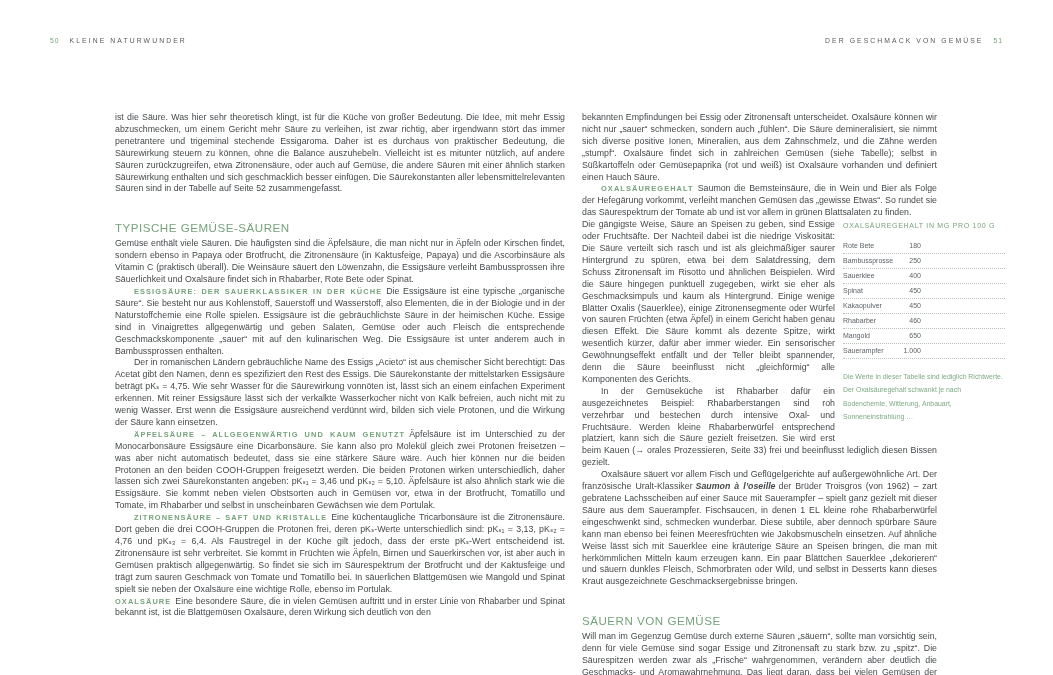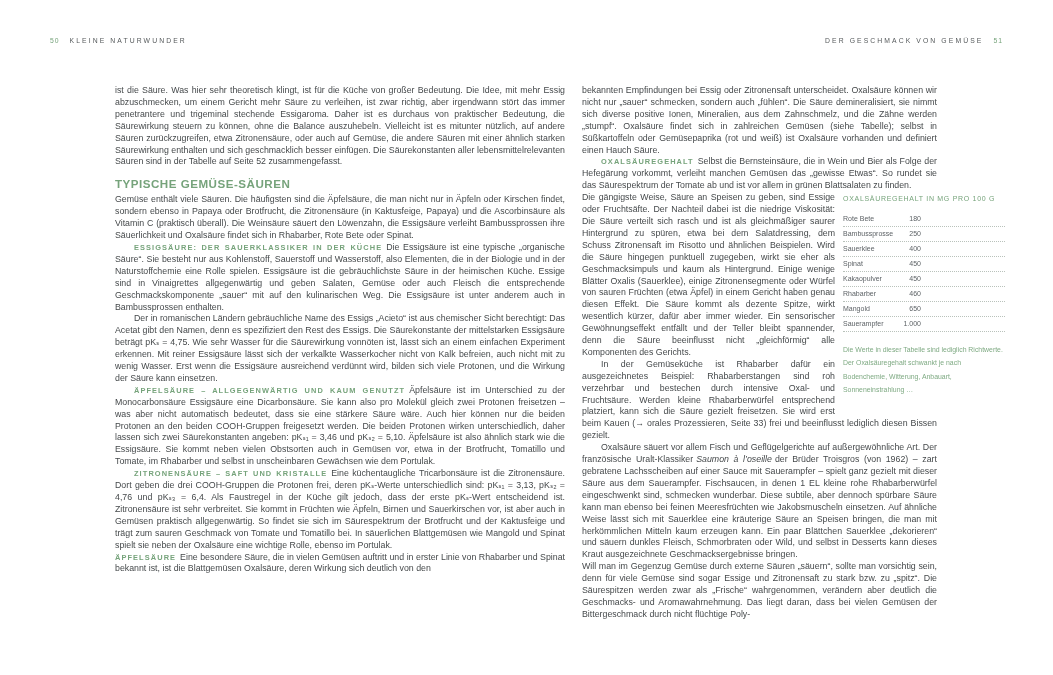--- a/index.html
+++ b/index.html
@@ -12,34 +12,34 @@
   
   .runhead{position:absolute;top:37px;font-size:6.8px;letter-spacing:2.1px;
     color:#54585a;white-space:nowrap;}
   .runhead .folio{color:#76a37b;letter-spacing:1px;}
   .rh-left{left:50px;}
   .rh-left .folio{margin-right:10px;}
   .rh-right{right:50px;text-align:right;}
   .rh-right .folio{margin-left:10px;}
 
   
-  .page{position:absolute;top:85px;color:#45494b;}
+  .page{position:absolute;top:112px;color:#45494b;}
   .page-left{left:115px;width:450px;}
   .page-right{left:582px;width:423px;}
 
   p.bp{margin:0;font-size:8.8px;line-height:11.9px;text-align:justify;
     color:#45494b;hyphens:auto;}
   .page-right p.bp, .page-right .h-sec{margin-right:68px;}
   .indent{text-indent:19px;}
 
-  .h-sec{font-size:11.6px;font-weight:700;letter-spacing:0.5px;color:#76a37b;
-    margin:9px 0 4px 0;}
+  .h-sec{font-size:11.6px;font-weight:400;letter-spacing:0.5px;color:#76a37b;
+    margin:26px 0 4px 0;}
   .runin{color:#76a37b;font-weight:700;font-size:7.4px;letter-spacing:1.1px;
     margin-right:4px;}
-  .frname{font-style:italic;margin:16px 3px;}
+  .frname{font-style:italic;margin:16px 3px;font-weight:bold;}
 
   
   .sidebar{float:right;width:162px;margin:3px 0 6px 8px;}
   .sb-title{color:#76a37b;font-size:7px;letter-spacing:0.7px;margin:0 0 10px 0;
     font-weight:400;}
   .t-row{display:flex;align-items:baseline;border-bottom:1px dotted #b9c2bb;
     padding:3px 0 4px 0;font-size:7px;color:#5d6266;}
   .t-label{width:54px;flex:0 0 auto;}
   .t-value{width:24px;flex:0 0 auto;text-align:right;}
   .t-fill{flex:1 1 auto;}
@@ -56,26 +56,26 @@
 </div>
 
 <div class="page page-left">
   <p class="bp">ist die Säure. Was hier sehr theoretisch klingt, ist für die Küche von großer Bedeutung. Die Idee, mit mehr Essig abzuschmecken, um einem Gericht mehr Säure zu verleihen, ist zwar richtig, aber irgendwann stört das immer penetrantere und trigeminal stechende Essigaroma. Daher ist es durchaus von praktischer Bedeutung, die Säurewirkung steuern zu können, ohne die Balance auszuhebeln. Vielleicht ist es mitunter nützlich, auf andere Säuren zurückzugreifen, etwa Zitronensäure, oder auch auf Gemüse, die andere Säuren mit einer ähnlich starken Säurewirkung enthalten und sich geschmacklich besser einfügen. Die Säurekonstanten aller lebensmittelrelevanten Säuren sind in der Tabelle auf Seite 52 zusammengefasst.</p>
   <h2 class="h-sec">TYPISCHE GEMÜSE-SÄUREN</h2>
   <p class="bp">Gemüse enthält viele Säuren. Die häufigsten sind die Äpfelsäure, die man nicht nur in Äpfeln oder Kirschen findet, sondern ebenso in Papaya oder Brotfrucht, die Zitronensäure (in Kaktusfeige, Papaya) und die Ascorbinsäure als Vitamin C (praktisch überall). Die Weinsäure säuert den Löwenzahn, die Essigsäure verleiht Bambussprossen ihre Säuerlichkeit und Oxalsäure findet sich in Rhabarber, Rote Bete oder Spinat.</p>
   <p class="bp indent"><span class="runin">ESSIGSÄURE: DER SAUERKLASSIKER IN DER KÜCHE</span><span>Die Essigsäure ist eine typische „organische Säure“. Sie besteht nur aus Kohlenstoff, Sauerstoff und Wasserstoff, also Elementen, die in der Biologie und in der Naturstoffchemie eine Rolle spielen. Essigsäure ist die gebräuchlichste Säure in der heimischen Küche. Essige sind in Vinaigrettes allgegenwärtig und geben Salaten, Gemüse oder auch Fleisch die entsprechende Geschmackskomponente „sauer“ mit auf den kulinarischen Weg. Die Essigsäure ist unter anderem auch in Bambussprossen enthalten.</span></p>
   <p class="bp indent">Der in romanischen Ländern gebräuchliche Name des Essigs „Acieto“ ist aus chemischer Sicht berechtigt: Das Acetat gibt den Namen, denn es spezifiziert den Rest des Essigs. Die Säurekonstante der mittelstarken Essigsäure beträgt pKₛ = 4,75. Wie sehr Wasser für die Säurewirkung vonnöten ist, lässt sich an einem einfachen Experiment erkennen. Mit reiner Essigsäure lässt sich der verkalkte Wasserkocher nicht von Kalk befreien, auch nicht mit zu wenig Wasser. Erst wenn die Essigsäure ausreichend verdünnt wird, bilden sich viele Protonen, und die Wirkung der Säure kann einsetzen.</p>
   <p class="bp indent"><span class="runin">ÄPFELSÄURE – ALLGEGENWÄRTIG UND KAUM GENUTZT</span><span>Äpfelsäure ist im Unterschied zu der Monocarbonsäure Essigsäure eine Dicarbonsäure. Sie kann also pro Molekül gleich zwei Protonen freisetzen – was aber nicht automatisch bedeutet, dass sie eine stärkere Säure wäre. Auch hier können nur die beiden Protonen an den beiden COOH-Gruppen freigesetzt werden. Die beiden Protonen wirken unterschiedlich, daher lassen sich zwei Säurekonstanten angeben: pKₛ₁ = 3,46 und pKₛ₂ = 5,10. Äpfelsäure ist also ähnlich stark wie die Essigsäure. Sie kommt neben vielen Obstsorten auch in Gemüsen vor, etwa in der Brotfrucht, Tomatillo und Tomate, im Rhabarber und selbst in unscheinbaren Gewächsen wie dem Portulak.</span></p>
   <p class="bp indent"><span class="runin">ZITRONENSÄURE – SAFT UND KRISTALLE</span><span>Eine küchentaugliche Tricarbonsäure ist die Zitronensäure. Dort geben die drei COOH-Gruppen die Protonen frei, deren pKₛ-Werte unterschiedlich sind: pKₛ₁ = 3,13, pKₛ₂ = 4,76 und pKₛ₃ = 6,4. Als Faustregel in der Küche gilt jedoch, dass der erste pKₛ-Wert entscheidend ist. Zitronensäure ist sehr verbreitet. Sie kommt in Früchten wie Äpfeln, Birnen und Sauerkirschen vor, ist aber auch in Gemüsen praktisch allgegenwärtig. So findet sie sich im Säurespektrum der Brotfrucht und der Kaktusfeige und trägt zum sauren Geschmack von Tomate und Tomatillo bei. In säuerlichen Blattgemüsen wie Mangold und Spinat spielt sie neben der Oxalsäure eine wichtige Rolle, ebenso im Portulak.</span></p>
-  <p class="bp"><span class="runin">ÄPFELSÄURE</span><span>Eine besondere Säure, die in vielen Gemüsen auftritt und in erster Linie von Rhabarber und Spinat bekannt ist, ist die Blattgemüsen Oxalsäure, deren Wirkung sich deutlich von den</span></p>
+  <p class="bp"><span class="runin">OXALSÄURE</span><span>Eine besondere Säure, die in vielen Gemüsen auftritt und in erster Linie von Rhabarber und Spinat bekannt ist, ist die Blattgemüsen Oxalsäure, deren Wirkung sich deutlich von den</span></p>
 </div>
 
 <div class="page page-right">
   <p class="bp">bekannten Empfindungen bei Essig oder Zitronensaft unterscheidet. Oxalsäure können wir nicht nur „sauer“ schmecken, sondern auch „fühlen“. Die Säure demineralisiert, sie nimmt sich diverse positive Ionen, Mineralien, aus dem Zahnschmelz, und die Zähne werden „stumpf“. Oxalsäure findet sich in zahlreichen Gemüsen (siehe Tabelle); selbst in Süßkartoffeln oder Gemüsepaprika (rot und weiß) ist Oxalsäure vorhanden und definiert einen Hauch Säure.</p>
-  <p class="bp indent"><span class="runin">OXALSÄUREGEHALT</span><span>Selbst die Bernsteinsäure, die in Wein und Bier als Folge der Hefegärung vorkommt, verleiht manchen Gemüsen das „gewisse Etwas“. So rundet sie das Säurespektrum der Tomate ab und ist vor allem in grünen Blattsalaten zu finden.</span></p>
+  <p class="bp indent"><span class="runin">OXALSÄUREGEHALT</span><span>Saumon die Bernsteinsäure, die in Wein und Bier als Folge der Hefegärung vorkommt, verleiht manchen Gemüsen das „gewisse Etwas“. So rundet sie das Säurespektrum der Tomate ab und ist vor allem in grünen Blattsalaten zu finden.</span></p>
 
 
   <aside class="sidebar">
     <h3 class="sb-title">OXALSÄUREGEHALT IN MG PRO 100 G</h3>
     <div class="t-row">
         <span class="t-label">Rote Bete</span>
         <span class="t-value">180</span>
         <span class="t-fill"></span>
       </div>
     <div class="t-row">
@@ -113,14 +113,15 @@
         <span class="t-value">1.000</span>
         <span class="t-fill"></span>
       </div>
     <p class="sb-caption">Die Werte in dieser Tabelle sind lediglich Richtwerte. Der Oxalsäuregehalt schwankt je nach Bodenchemie, Witterung, Anbauart, Sonneneinstrahlung …</p>
   </aside>
 
   <p class="bp">Die gängigste Weise, Säure an Speisen zu geben, sind Essige oder Fruchtsäfte. Der Nachteil dabei ist die niedrige Viskosität: Die Säure verteilt sich rasch und ist als gleichmäßiger saurer Hintergrund zu spüren, etwa bei dem Salatdressing, dem Schuss Zitronensaft im Risotto und ähnlichen Beispielen. Wird die Säure hingegen punktuell zugegeben, wirkt sie eher als Geschmacksimpuls und kaum als Hintergrund. Einige wenige Blätter Oxalis (Sauerklee), einige Zitronensegmente oder Würfel von sauren Früchten (etwa Äpfel) in einem Gericht haben genau diesen Effekt. Die Säure kommt als dezente Spitze, wirkt wesentlich kürzer, dafür aber immer wieder. Ein sensorischer Gewöhnungseffekt entfällt und der Teller bleibt spannender, denn die Säure beeinflusst nicht „gleichförmig“ alle Komponenten des Gerichts.</p>
   <p class="bp indent">In der Gemüseküche ist Rhabarber dafür ein ausgezeichnetes Beispiel: Rhabarberstangen sind roh verzehrbar und bestechen durch intensive Oxal- und Fruchtsäure. Werden kleine Rhabarberwürfel entsprechend platziert, kann sich die Säure gezielt freisetzen. Sie wird erst beim Kauen (→ orales Prozessieren, Seite 33) frei und beeinflusst lediglich diesen Bissen gezielt.</p>
   <p class="bp indent"><span>Oxalsäure säuert vor allem Fisch und Geflügelgerichte auf außergewöhnliche Art. Der französische Uralt-Klassiker</span><span class="frname">Saumon à l’oseille</span><span>der Brüder Troisgros (von 1962) – zart gebratene Lachsscheiben auf einer Sauce mit Sauerampfer – spielt ganz gezielt mit dieser Säure aus dem Sauerampfer. Fischsaucen, in denen 1 EL kleine rohe Rhabarberwürfel eingeschwenkt sind, schmecken wunderbar. Diese subtile, aber dennoch spürbare Säure kann man ebenso bei feinen Meeresfrüchten wie Jakobsmuscheln einsetzen. Auf ähnliche Weise lässt sich mit Sauerklee eine kräuterige Säure an Speisen bringen, die man mit herkömmlichen Mitteln kaum erzeugen kann. Ein paar Blättchen Sauerklee „dekorieren“ und säuern dunkles Fleisch, Schmorbraten oder Wild, und selbst in Desserts kann dieses Kraut ausgezeichnete Geschmacksergebnisse bringen.</span></p>
 
+  <h2 class="h-sec">SÄUERN VON GEMÜSE</h2>
   <p class="bp">Will man im Gegenzug Gemüse durch externe Säuren „säuern“, sollte man vorsichtig sein, denn für viele Gemüse sind sogar Essige und Zitronensaft zu stark bzw. zu „spitz“. Die Säurespitzen werden zwar als „Frische“ wahrgenommen, verändern aber deutlich die Geschmacks- und Aromawahrnehmung. Das liegt daran, dass bei vielen Gemüsen der Bittergeschmack durch nicht flüchtige Poly-</p>
 </div>
 
 </body></html>

